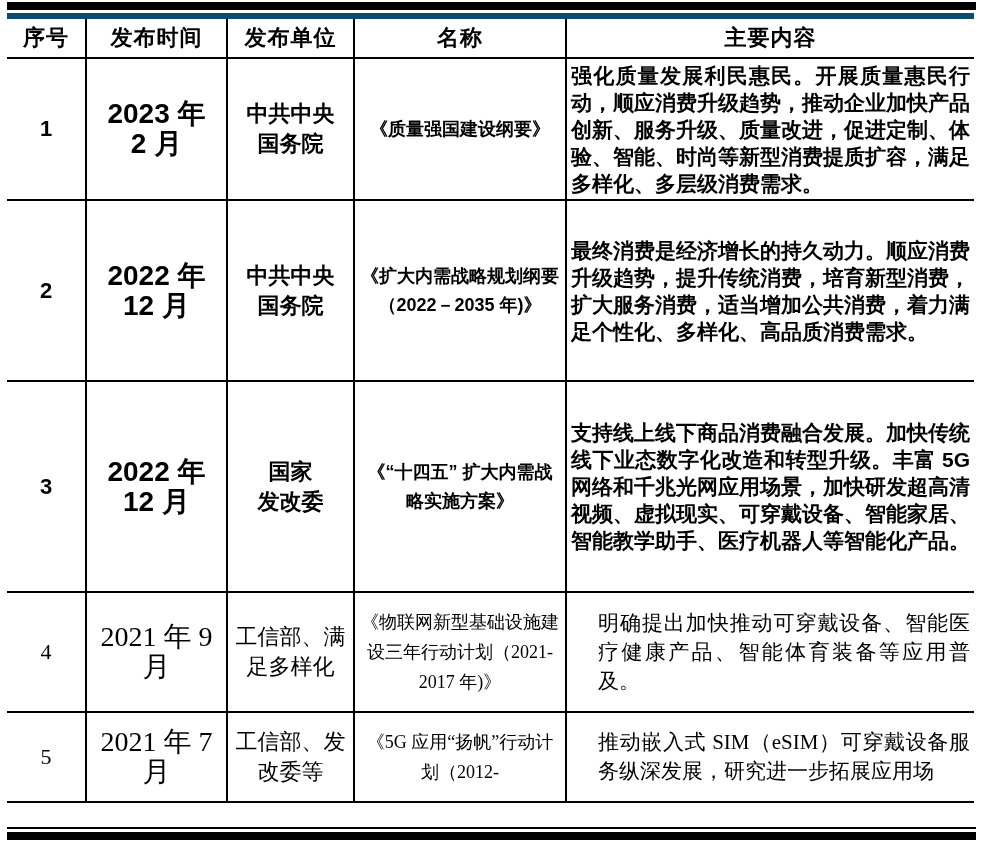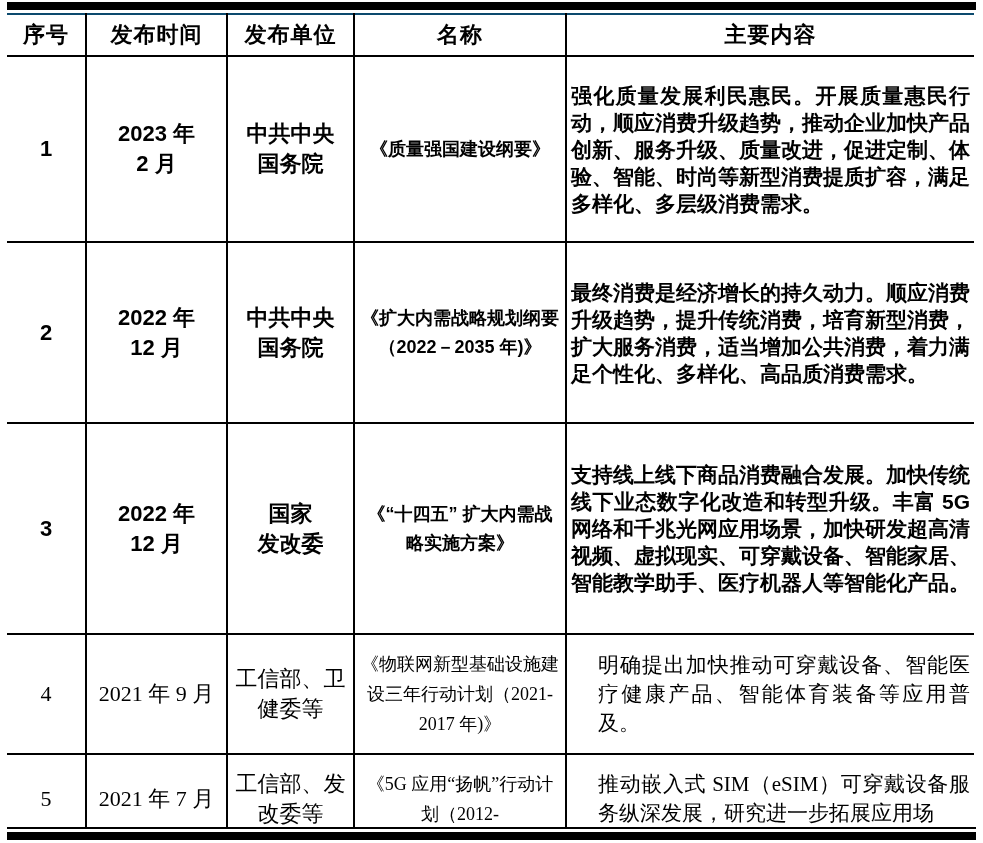--- a/index.html
+++ b/index.html
@@ -36,39 +36,39 @@
     width: 967px;
   }
   table.policy th, table.policy td {
     border: 2px solid #000;
     box-sizing: border-box;
     padding: 2px 4px;
     overflow: hidden;
   }
   table.policy th:first-child, table.policy td:first-child { border-left: none; }
   table.policy th:last-child,  table.policy td:last-child  { border-right: none; }
-  table.policy tr:first-child th { border-top: 2px solid #0c4a6e; font-family: Liberation Serif, serif; }
+  table.policy tr:first-child th { border-top: 6px solid #0c4a6e; font-family: Liberation Serif, serif; }
 
   table.policy th {
     font-family: "Liberation Sans", sans-serif;
     font-weight: 700;
     font-size: 22px;
     height: 42px;
     text-align: center;
     vertical-align: middle;
     letter-spacing: 1px;
   }
 
   td.c-no, td.c-date, td.c-unit, td.c-name {
     text-align: center;
     vertical-align: middle;
   }
   td.c-date, td.c-unit { white-space: pre-line; }
   td.c-no   { font-size: 22px; }
-  td.c-date { font-size: 22px; line-height: 30px; }
+  td.c-date { font-size: 28px; line-height: 30px; }
   td.c-unit { font-size: 22px; line-height: 30px; text-align: center; }
   td.c-name { font-size: 18px; line-height: 29px; }
   td.c-content {
     font-size: 21px;
     line-height: 27px;
     text-align: justify;
     text-justify: inter-character;
     vertical-align: middle;
     padding: 2px 5px 2px 6px;
   }
@@ -80,21 +80,21 @@
   }
   tr.style-kai td.c-content { line-height: 27px; }
   
   tr.style-song td {
     font-weight: 400;
     font-family: "Liberation Serif", serif;
   }
   tr.style-song td.c-content { line-height: 29px; padding-left: 31px; }
   tr.style-song td.c-name { line-height: 30px; }
 
-  tr.row-h1 td { height: 186px; }
+  tr.row-h1 td { height: 142px; }
   tr.row-h2 td { height: 181px; }
   tr.row-h3 td { height: 211px; }
   tr.row-h4 td { height: 120px; }
   tr.row-h5 td { height: 90px; }
 </style>
 </head>
 <body>
 
 <div class="page">
 
@@ -144,21 +144,21 @@
 12 月</td>
           <td class="c-unit">国家
 发改委</td>
           <td class="c-name">《“十四五” 扩大内需战略实施方案》</td>
           <td class="c-content">支持线上线下商品消费融合发展。加快传统线下业态数字化改造和转型升级。丰富 5G 网络和千兆光网应用场景，加快研发超高清视频、虚拟现实、可穿戴设备、智能家居、智能教学助手、医疗机器人等智能化产品。</td>
         </tr>
 
         <tr class="style-song row-h4">
           <td class="c-no">4</td>
           <td class="c-date">2021 年 9 月</td>
-          <td class="c-unit">工信部、卫健委等</td>
+          <td class="c-unit">工信部、满足多样化</td>
           <td class="c-name">《物联网新型基础设施建设三年行动计划（2021-2017 年)》</td>
           <td class="c-content">明确提出加快推动可穿戴设备、智能医疗健康产品、智能体育装备等应用普及。</td>
         </tr>
 
         <tr class="style-song row-h5">
           <td class="c-no">5</td>
           <td class="c-date">2021 年 7 月</td>
           <td class="c-unit">工信部、发改委等</td>
           <td class="c-name">《5G 应用“扬帆”行动计划（2012-</td>
           <td class="c-content">推动嵌入式 SIM（eSIM）可穿戴设备服务纵深发展，研究进一步拓展应用场</td>

